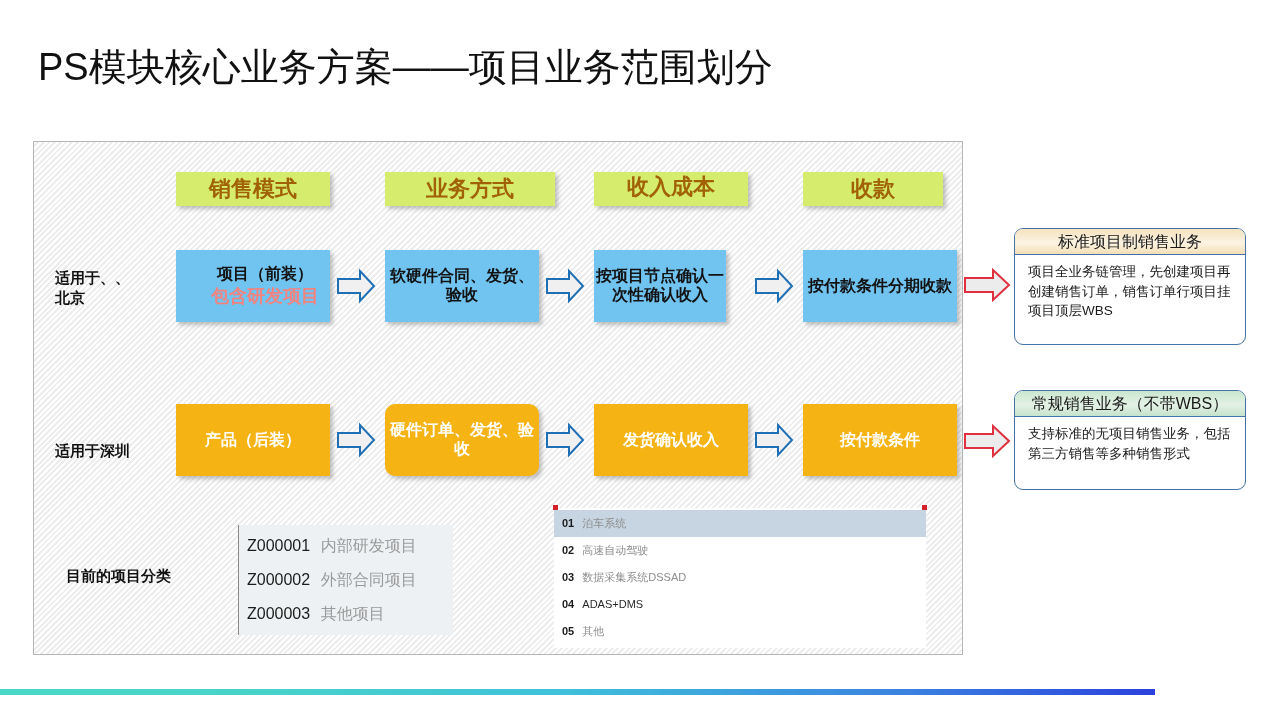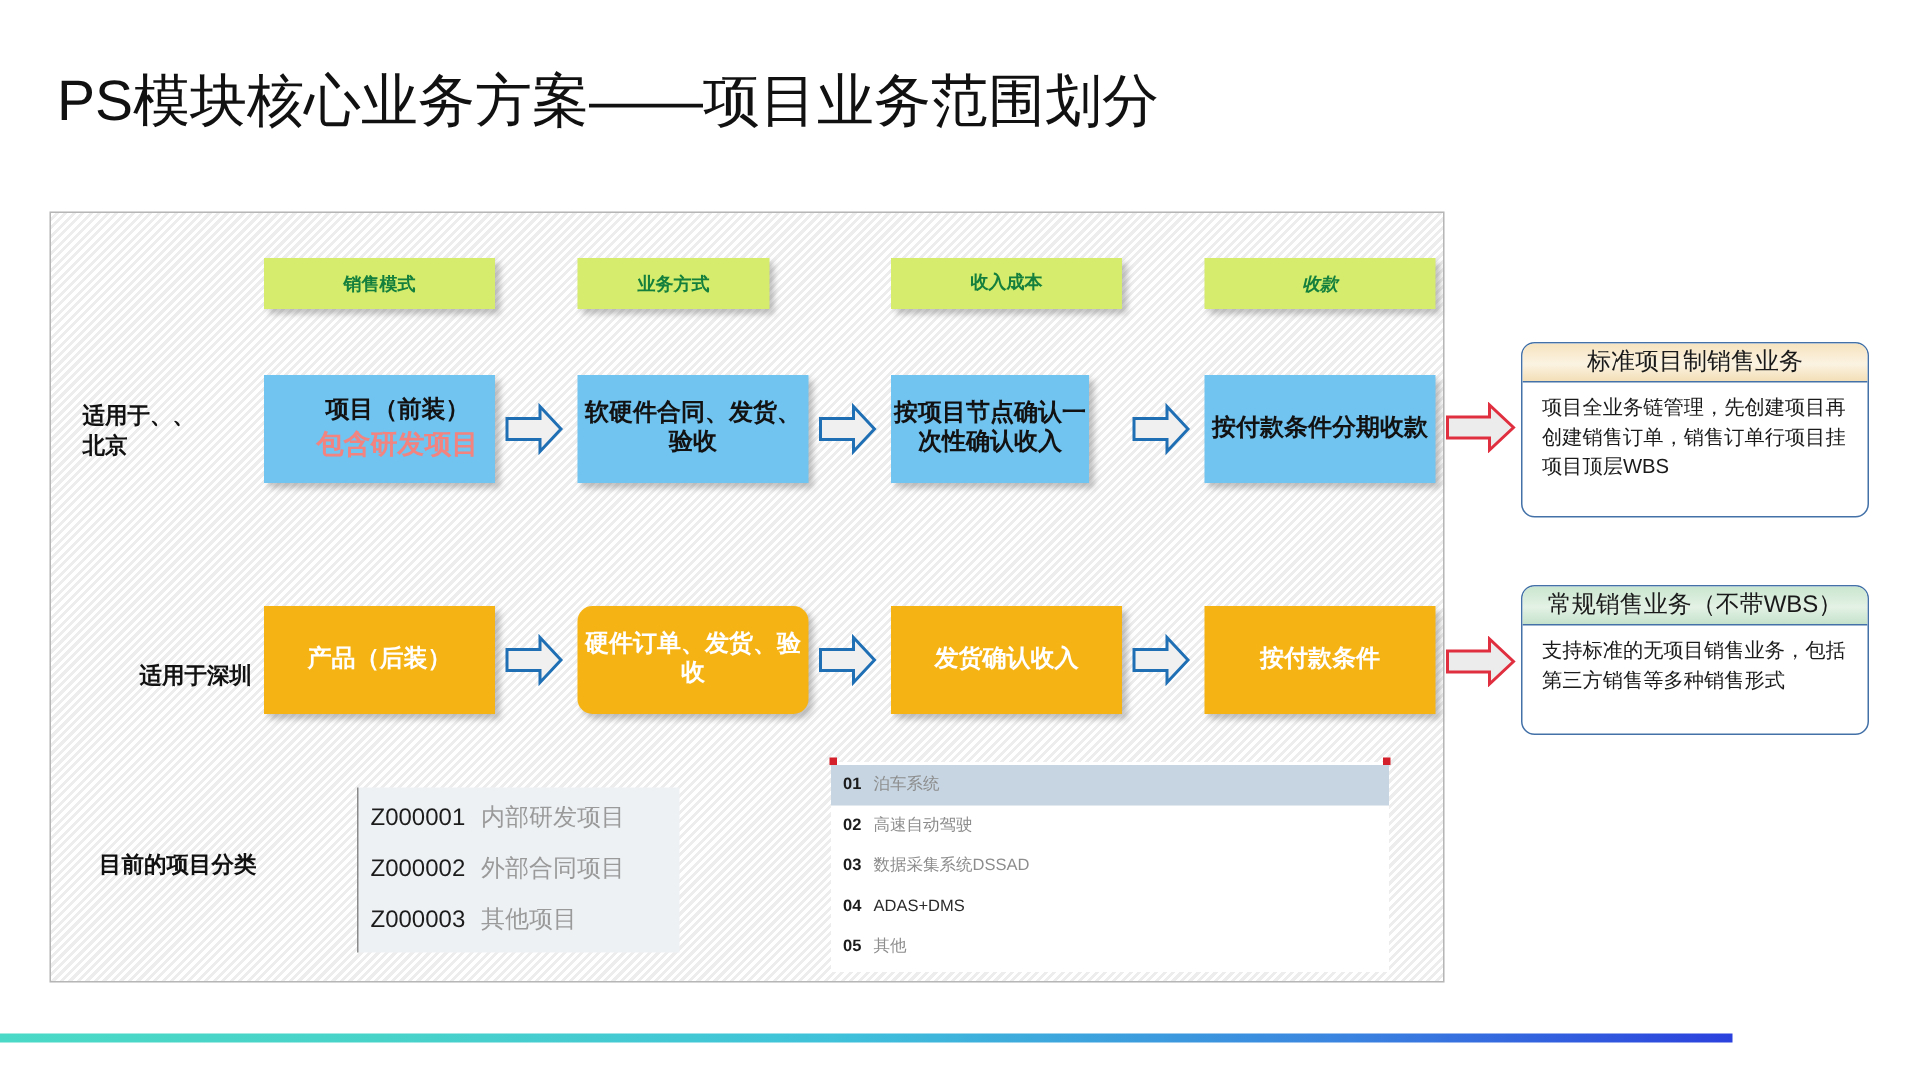--- a/index.html
+++ b/index.html
@@ -48,22 +48,22 @@
     flex-direction: column;
     align-items: center;
     justify-content: center;
     text-align: center;
     font-weight: bold;
     line-height: 1.18;
     box-shadow: 3px 3px 4px rgba(120,120,120,0.45);
   }
   .hbox {           
     background: #d5ec6c;
-    color: #15803d;
-    font-size: 12px;
+    color: #a16207;
+    font-size: 22px;
     height: 34px;
   }
   .bbox {           
     background: #71c3f0;
     color: #121212;
     font-size: 16px;
     height: 72px;
   }
   .obox {           
     background: #f6b314;
@@ -203,27 +203,27 @@
 
 <div id="slide">
 
   <div id="title">PS模块核心业务方案——项目业务范围划分</div>
 
   <div id="panel"></div>
 
   <div class="pbox hbox" style="left:176px; top:172px; width:154px;">
     <span>销售模式</span>
   </div>
-  <div class="pbox hbox" style="left:385px; top:172px; width:128px;">
+  <div class="pbox hbox" style="left:385px; top:172px; width:170px;">
     <span>业务方式</span>
   </div>
   <div class="pbox hbox" style="left:594px; top:172px; width:154px;font-family:Liberation Mono, monospace;">
     <span>收入成本</span>
   </div>
-  <div class="pbox hbox" style="left:803px; top:172px; width:154px;font-style:italic;">
+  <div class="pbox hbox" style="left:803px; top:172px; width:140px;">
     <span>收款</span>
   </div>
 
   <div class="rowlabel" style="left:55px; top:268px; width:115px;">
     <div>适用于、、</div>
     <div>北京</div>
   </div>
 
   <div class="pbox bbox" style="left:176px; top:250px; width:154px;padding-left:24px;">
     <span>项目（前装）</span>
@@ -261,21 +261,21 @@
     <svg viewBox="0 0 48 34" preserveAspectRatio="none">
       <polygon points="2,10 30,10 30,2 46,17 30,32 30,24 2,24" fill="#ececec" stroke="#e03040" stroke-width="2"></polygon>
     </svg>
   </div>
 
   <div class="callout" style="left:1014px; top:228px; width:232px; height:117px;">
     <div class="callout-hd tan">标准项目制销售业务</div>
     <div class="callout-bd">项目全业务链管理，先创建项目再创建销售订单，销售订单行项目挂项目顶层WBS</div>
   </div>
 
-  <div class="rowlabel" style="left:55px; top:441px; width:115px;margin-left:38px;">
+  <div class="rowlabel" style="left:55px; top:441px; width:115px;">
     <div>适用于深圳</div>
   </div>
 
   <div class="pbox obox" style="left:176px; top:404px; width:154px;">
     <span>产品（后装）</span>
   </div>
   <div class="arrow" style="left:336px; top:422px;">
     <svg viewBox="0 0 40 36" preserveAspectRatio="none">
       <polygon points="2,11 24,11 24,3 38,18 24,33 24,25 2,25" fill="#f0f0f0" stroke="#1f6fb5" stroke-width="2"></polygon>
     </svg>

